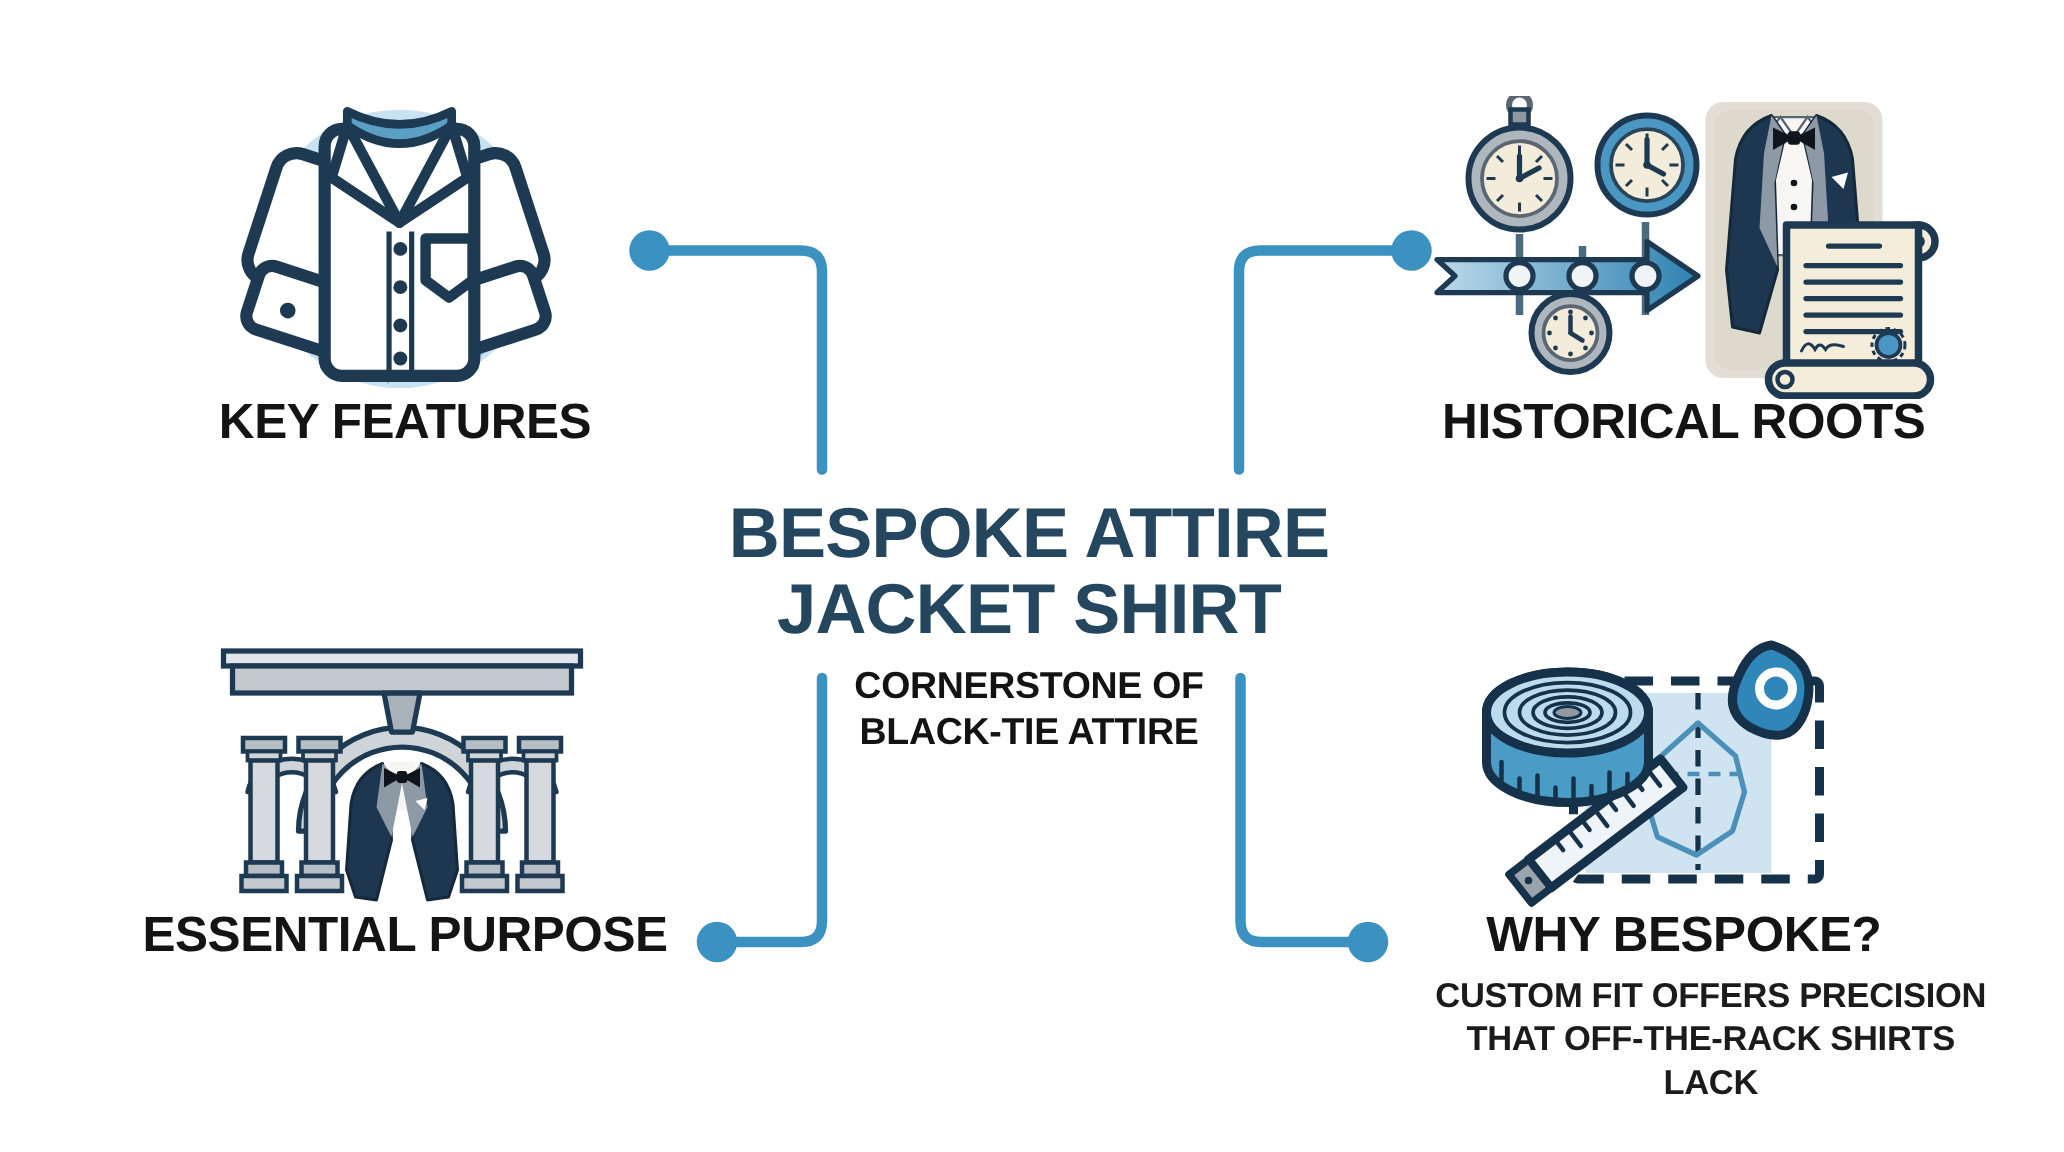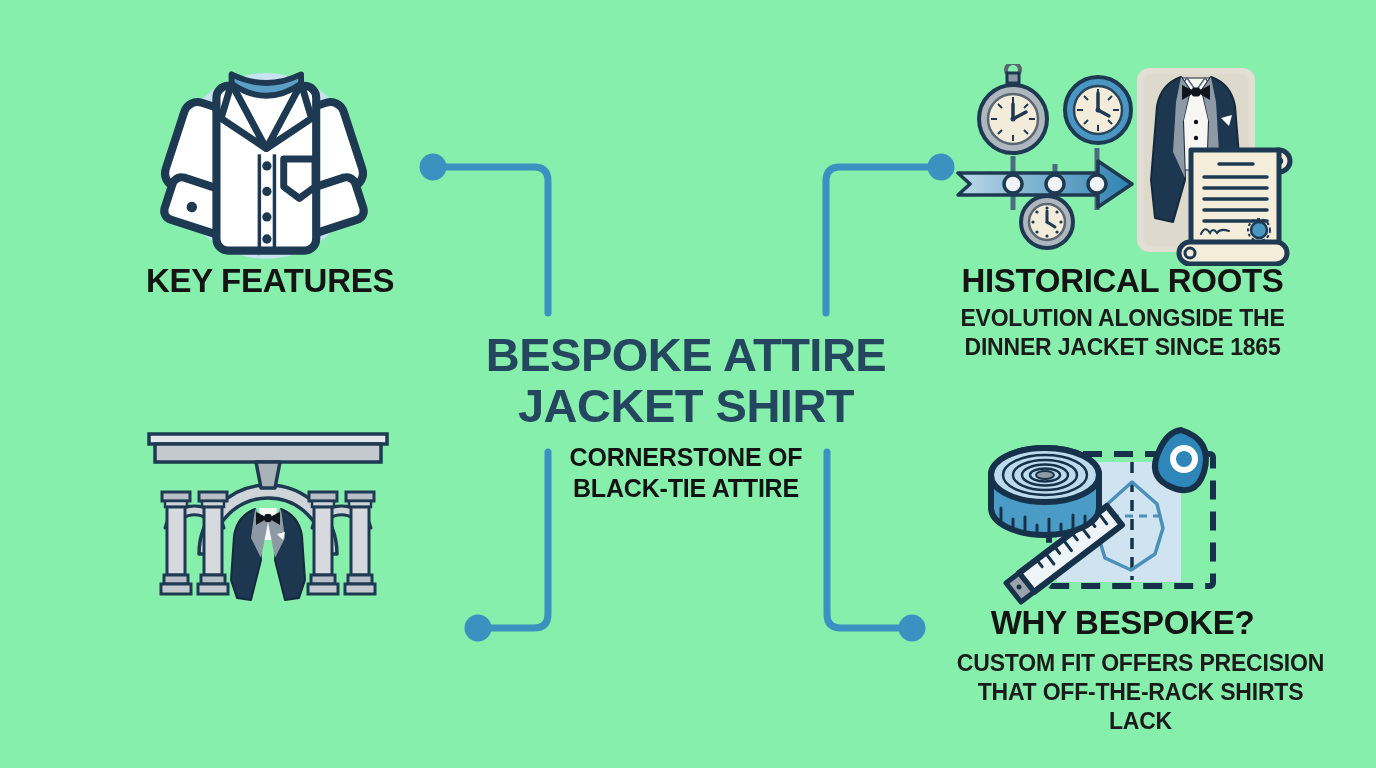--- a/index.html
+++ b/index.html
@@ -1,17 +1,17 @@
 <!DOCTYPE html>
 <html><head>
 <meta charset="utf-8">
 <style>
   html,body{margin:0;padding:0;background:#e9e9e9;}
   .canvas{
-    position:relative;width:1376px;height:768px;background:#86efac;
+    position:relative;width:1376px;height:768px;background:#ffffff;
     overflow:hidden;font-family:"Liberation Sans",sans-serif;
     margin:0 auto;
   }
   .abs{position:absolute;}
   svg{display:block;}
   .connectors{left:0;top:0;z-index:1;}
   .icon{z-index:2;}
   .txt{z-index:3;text-align:center;}
   .node-title{
     font-size:33px;font-weight:800;color:#141414;letter-spacing:-0.3px;line-height:1.1;
@@ -305,27 +305,26 @@
 
     <g>
       <path d="M196 10 Q228 20 219 52 Q210 80 182 65 Q163 54 174 31 Q182 12 196 10 Z" fill="#2e87b8" stroke="#16314a" stroke-width="6" stroke-linejoin="round"></path>
       <circle cx="199" cy="39" r="11" fill="none" stroke="#ffffff" stroke-width="6"></circle>
     </g>
   </svg>
 
   <div class="abs txt node-title" style="left:20px;top:263px;width:500px;">KEY FEATURES</div>
 
   <div class="abs txt node-title" style="left:900px;top:263px;width:445px;">HISTORICAL ROOTS</div>
-  <div class="abs txt node-desc" style="left:900px;top:304px;width:445px;">EVOLUTION ALONGSIDE THE
-DINNER JACKET SINCE 1865</div>
 
   <div class="abs txt center-title" style="left:436px;top:330px;width:500px;">BESPOKE ATTIRE
 JACKET SHIRT</div>
   <div class="abs txt center-subtitle" style="left:436px;top:442px;width:500px;">CORNERSTONE OF
 BLACK-TIE ATTIRE</div>
 
+  <div class="abs txt node-title" style="left:20px;top:605px;width:500px;">ESSENTIAL PURPOSE</div>
 
   <div class="abs txt node-title" style="left:900px;top:605px;width:445px;">WHY BESPOKE?</div>
   <div class="abs txt node-desc" style="left:918px;top:649px;width:445px;">CUSTOM FIT OFFERS PRECISION
 THAT OFF-THE-RACK SHIRTS
 LACK</div>
 
 </div>
 
 </body></html>

